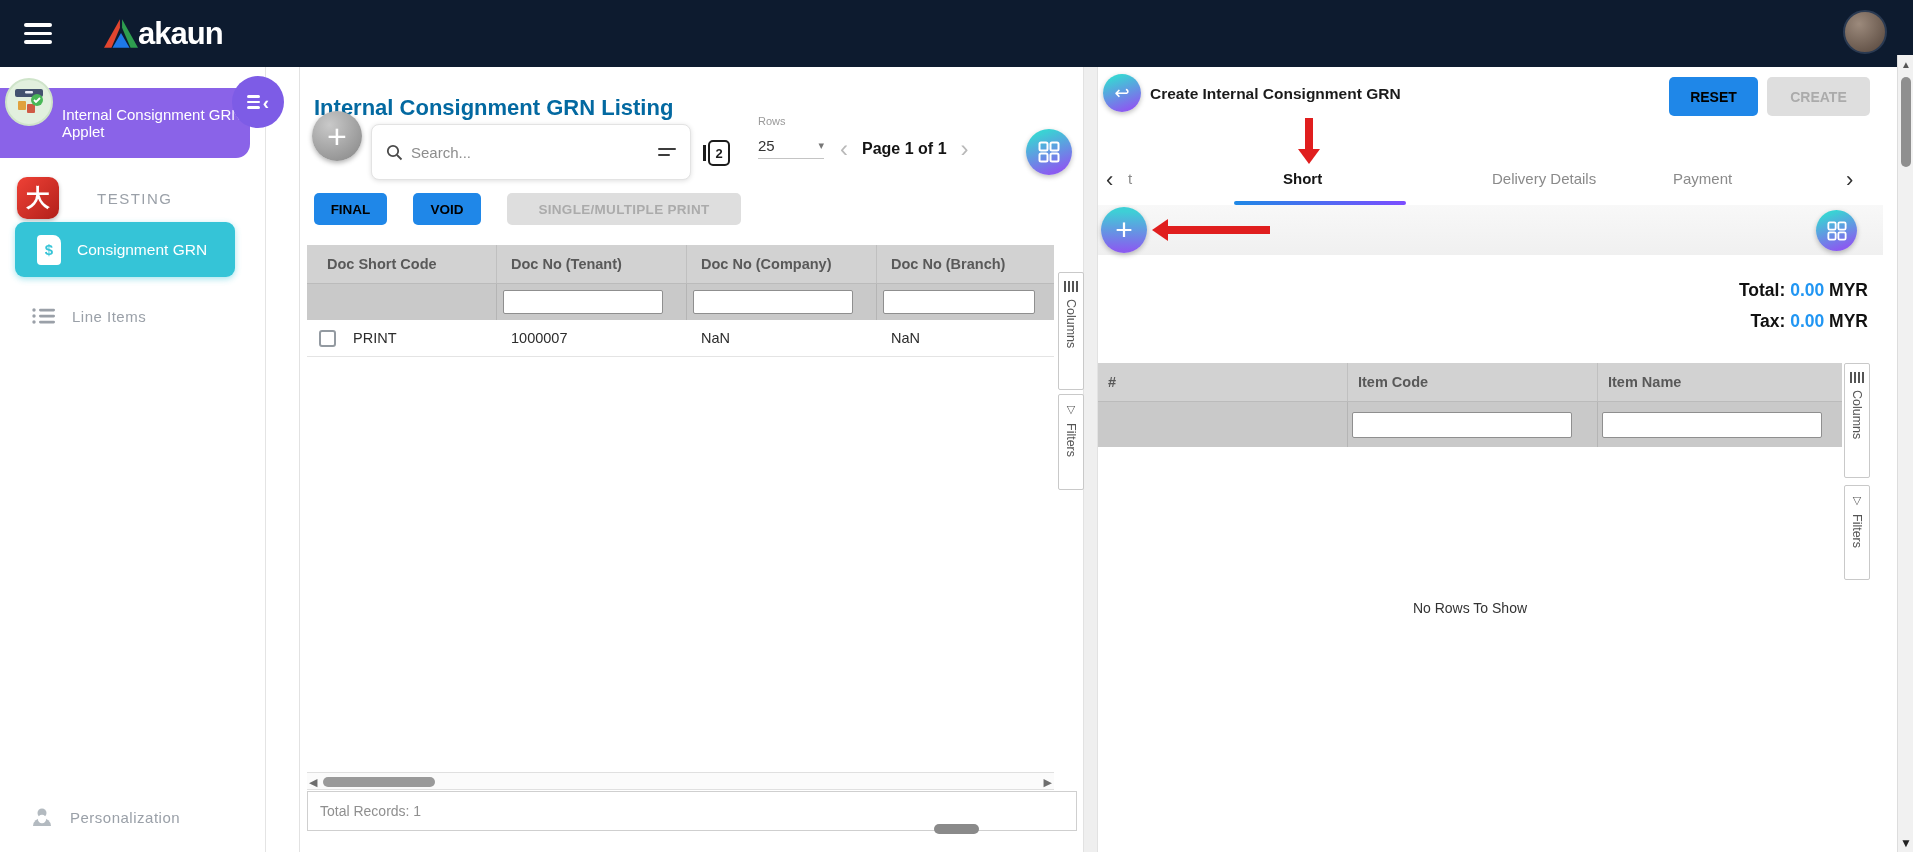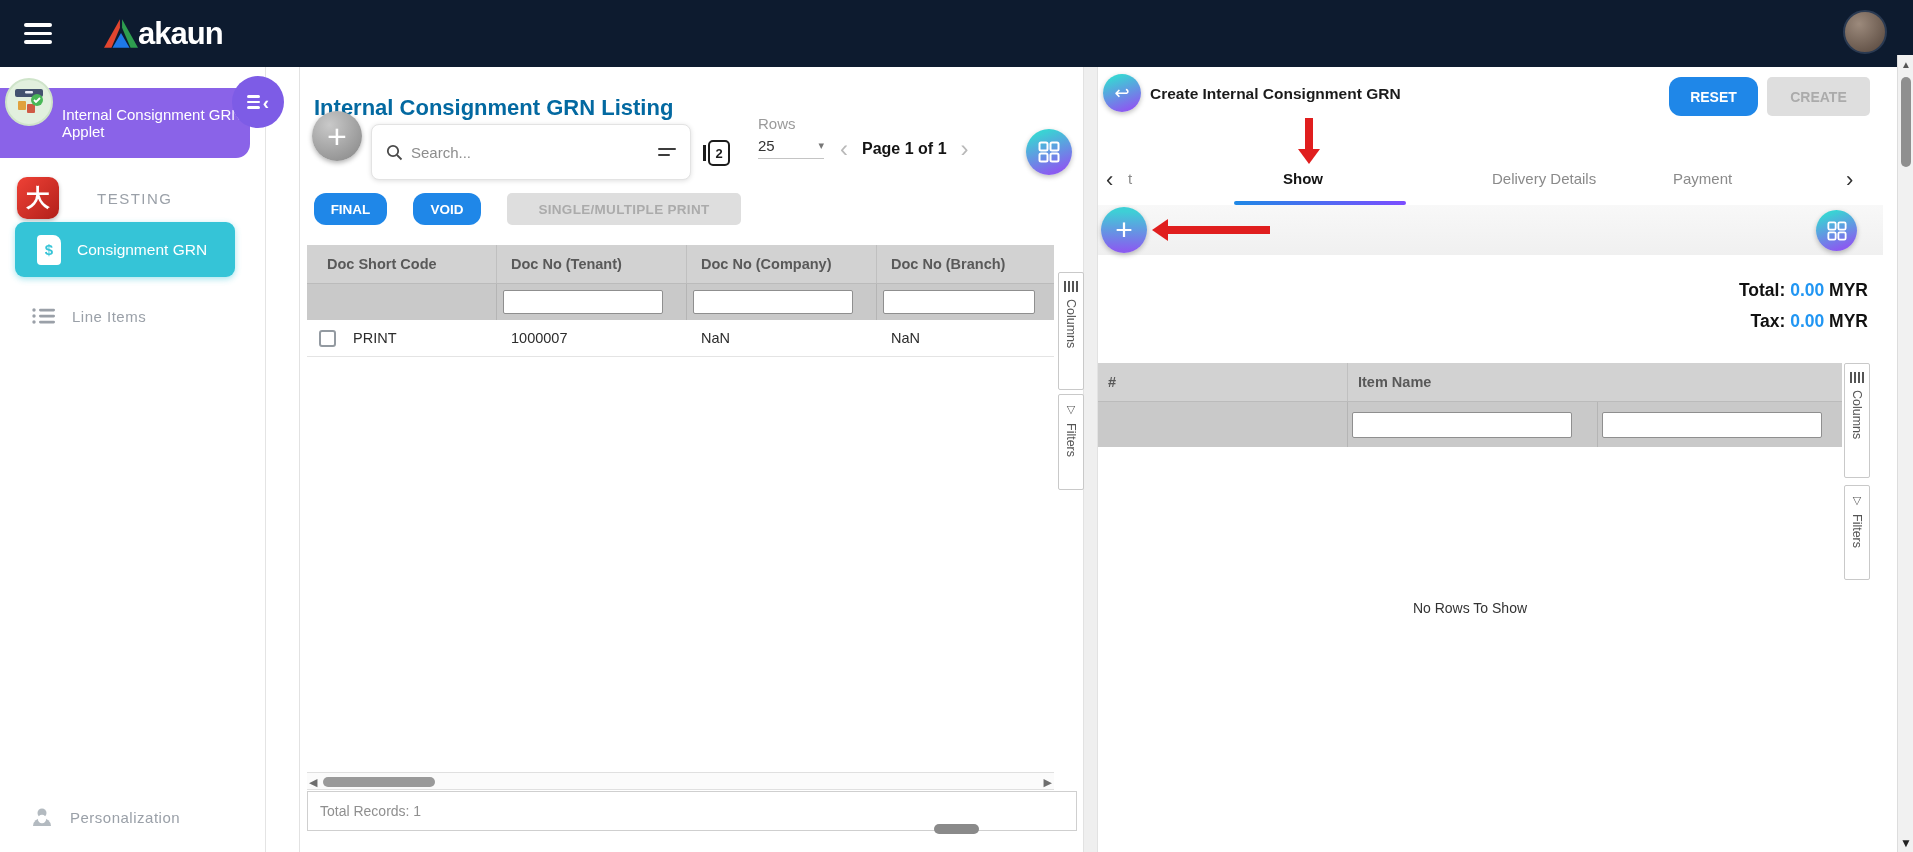--- a/index.html
+++ b/index.html
@@ -36,21 +36,21 @@
   .active-item { position:absolute; left:15px; top:155px; width:220px; height:55px; background:#35c4d7;
     border-radius:9px; display:flex; align-items:center; color:#fff; font-size:15.5px;
     box-shadow:0 2px 6px rgba(53,196,215,.45); cursor:pointer; }
   .doc-icon { width:24px; height:30px; background:#fff; border-radius:4px 8px 4px 4px; margin:0 16px 0 22px;
     display:flex; align-items:center; justify-content:center; color:#35c4d7; font-weight:bold; font-size:15px; }
 
   
   .grad-circle { border-radius:50%; background:linear-gradient(160deg,#3ad2d4 15%,#8a5cf0 85%);
     display:flex; align-items:center; justify-content:center; color:#fff; cursor:pointer;
     box-shadow:0 2px 5px rgba(0,0,0,.25); }
-  .blue-btn { background:#1f87e8; color:#ffffff; font-weight:bold; border:none; border-radius:12px;
+  .blue-btn { background:#1f87e8; color:#000000; font-weight:bold; border:none; border-radius:5px;
     display:flex; align-items:center; justify-content:center; cursor:pointer; }
   .gray-btn { background:#dedede; color:#ababab; font-weight:bold; border:none; border-radius:5px;
     display:flex; align-items:center; justify-content:center; cursor:default; }
   .vtab { position:absolute; width:26px; background:#fff; border:1px solid #c9c9c9; border-radius:2px;
     display:flex; flex-direction:column; align-items:center; padding-top:8px; gap:7px; cursor:pointer; }
   .vtab .vlabel { writing-mode:vertical-rl; font-size:12.5px; color:#555; }
   .cols-icon { display:flex; gap:2px; }
   .cols-icon i { width:2px; height:11px; background:#555; display:block; }
 
   
@@ -65,21 +65,21 @@
     display:flex; align-items:center; padding:16px 14px; }
   .search-box input { border:none; outline:none; flex:1; font-size:15px; color:#444;
     font-family:"Liberation Sans",sans-serif; margin-left:8px; }
   .search-box input::placeholder { color:#8d8d8d; }
   .filterlist-icon { display:flex; flex-direction:column; gap:3.5px; align-items:flex-start; cursor:pointer; }
   .filterlist-icon i { display:block; height:2.4px; background:#3c3c3c; border-radius:2px; }
   .copy2-icon { position:absolute; left:408px; top:73px; width:22px; height:26px; border:2.5px solid #1c1c1c;
     border-radius:5px; display:flex; align-items:center; justify-content:center;
     font-size:13px; font-weight:bold; color:#1c1c1c; cursor:pointer; }
   .copy2-icon::before { content:""; position:absolute; left:-7px; top:3px; width:2.5px; height:16px; background:#1c1c1c; }
-  .rows-label { position:absolute; left:458px; top:48px; font-size:15px; color:#9a9a9a; }
+  .rows-label { position:absolute; left:458px; top:48px; font-size:11px; color:#9a9a9a; }
   .rows-select { position:absolute; left:458px; top:66px; width:66px; height:26px; border-bottom:1px solid #c4c4c4;
     font-size:15px; color:#333; display:flex; align-items:center; justify-content:space-between; cursor:pointer; }
   .rows-select .caret { font-size:11px; color:#777; }
   .pager { position:absolute; left:540px; top:70px; display:flex; align-items:center; gap:14px; }
   .pg-chev { font-size:24px; color:#b9b9b9; line-height:1; cursor:pointer; }
   .pg-text { font-size:16px; color:#141414; font-weight:600; }
   .pg-text b { font-weight:800; }
   .grid-btn-mid { position:absolute; left:726px; top:62px; width:46px; height:46px; }
   .actions { position:absolute; left:14px; top:126px; display:flex; gap:26px; }
   .btn-final { width:73px; height:32px; font-size:13.5px; }
@@ -362,21 +362,21 @@
   <div class="grad-circle back-btn">
     <span>↩</span>
   </div>
   <div class="r-title">Create Internal Consignment GRN</div>
   <button class="blue-btn btn-reset">RESET</button>
   <button class="gray-btn btn-create">CREATE</button>
 
   <div class="tabsrow">
     <span class="tab-chev" style="left:8px;">‹</span>
     <span class="tab" style="left:30px;">t</span>
-    <span class="tab active" style="left:185px;">Show</span>
+    <span class="tab active" style="left:185px;">Short</span>
     <span class="tab" style="left:350px;margin-left:44px;">Delivery Details</span>
     <span class="tab" style="left:575px;">Payment</span>
     <span class="tab-chev" style="left:748px;">›</span>
     <div class="tab-underline"></div>
   </div>
 
   <div class="toolstrip">
     <div class="grad-circle add-btn-right">
       <span>+</span>
     </div>
@@ -408,20 +408,21 @@
     <div>
       <span>Tax:</span>
       <span class="val">0.00</span>
       <span>MYR</span>
     </div>
   </div>
 
   <div class="rtable">
     <div class="rt-head">
       <div class="th" style="width:250px;">#</div>
+      <div class="th" style="width:250px;">Item Code</div>
       <div class="th" style="width:244px; border-right:none;">Item Name</div>
     </div>
     <div class="rt-filter">
       <div class="tf" style="width:250px;"></div>
       <div class="tf" style="width:250px;">
           <input type="text" style="">
         </div>
       <div class="tf" style="width:244px; border-right:none;">
           <input type="text" style="">
         </div>

